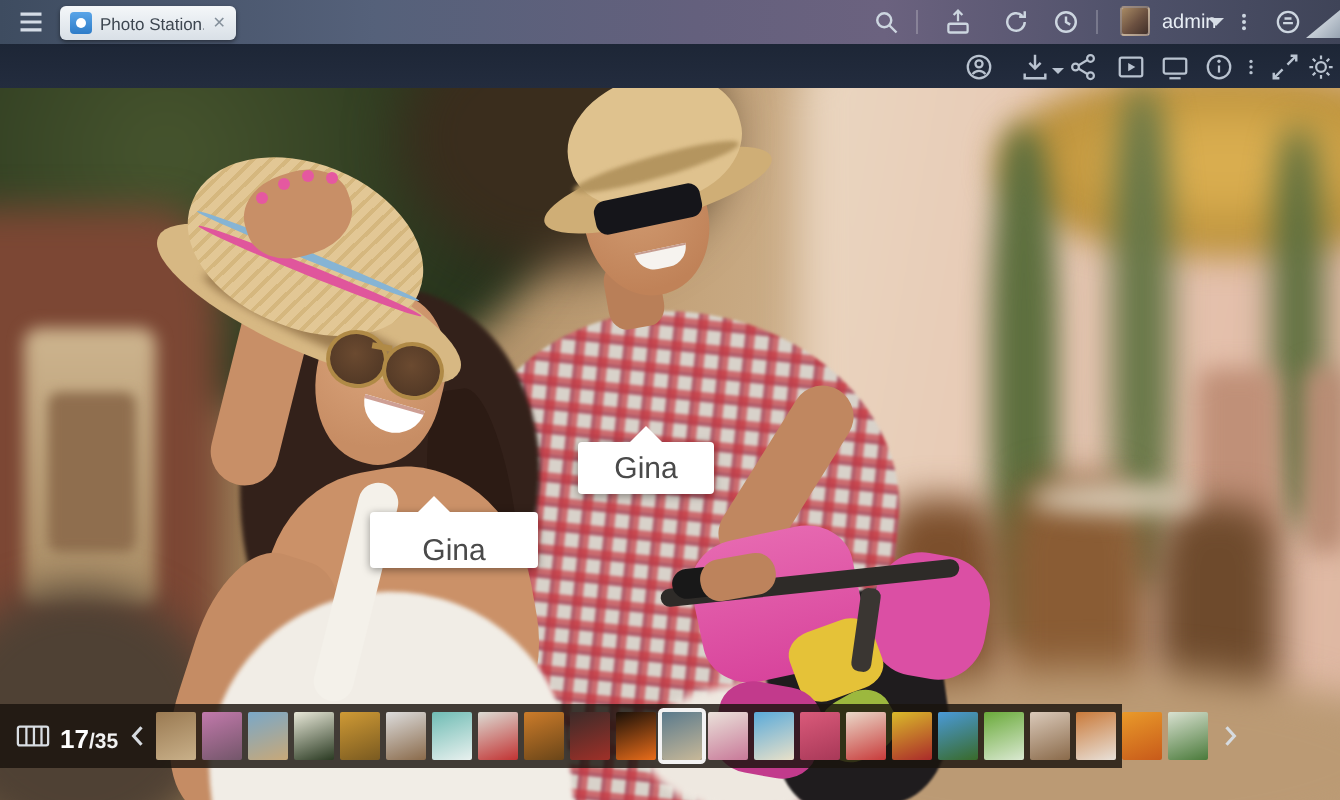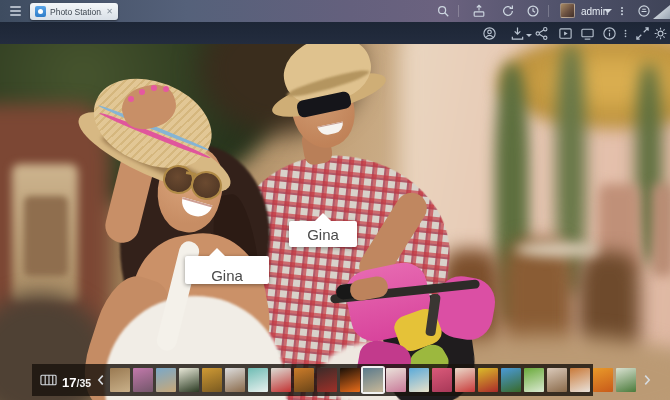--- a/index.html
+++ b/index.html
@@ -35,22 +35,22 @@
   .photo{position:absolute;top:44px;left:0;width:670px;height:356px;overflow:hidden;
     background:linear-gradient(100deg,#6d5c42 0%,#9c7e57 22%,#c3a279 48%,#d9c1a2 72%,#bd9f7e 100%);}
   .photo .p{border-radius:50%;}
   
   .face-tag{position:absolute;z-index:30;background:#fff;border-radius:2px;
     box-shadow:0 1px 4px rgba(0,0,0,.4);display:flex;align-items:center;justify-content:center;
     color:#4a4a4a;font-size:15px;cursor:pointer;}
   .face-tag .tri{position:absolute;top:-8px;width:0;height:0;
     border-left:8px solid transparent;border-right:8px solid transparent;border-bottom:8px solid #fff;}
   
-  .filmstrip{position:absolute;left:0;bottom:4px;width:561px;height:32px;z-index:35;
-    background:rgba(26,19,13,.82);margin-left:32px;}
+  .filmstrip{position:absolute;left:0;bottom:16px;width:561px;height:32px;z-index:35;
+    background:rgba(26,19,13,.82);}
   .film-ic{position:absolute;left:8px;top:10px;width:17px;height:12px;color:#d8dde2;}
   .counter{position:absolute;left:30px;top:9px;color:#fff;white-space:nowrap;}
   .counter .cur{font-size:13px;font-weight:bold;}
   .counter .sep,.counter .tot{font-size:10.5px;font-weight:bold;color:#f2f2f2;}
   .chev{position:absolute;top:9px;width:14px;height:14px;color:#d6dbe0;cursor:pointer;}
   .thumbs{position:absolute;left:78px;top:4px;display:flex;gap:3px;}
   .thumb{width:20px;height:24px;border-radius:1px;flex:none;cursor:pointer;}
   .thumb.selected{box-shadow:0 0 0 2px #f2f2f2;}
 </style>
 </head>

